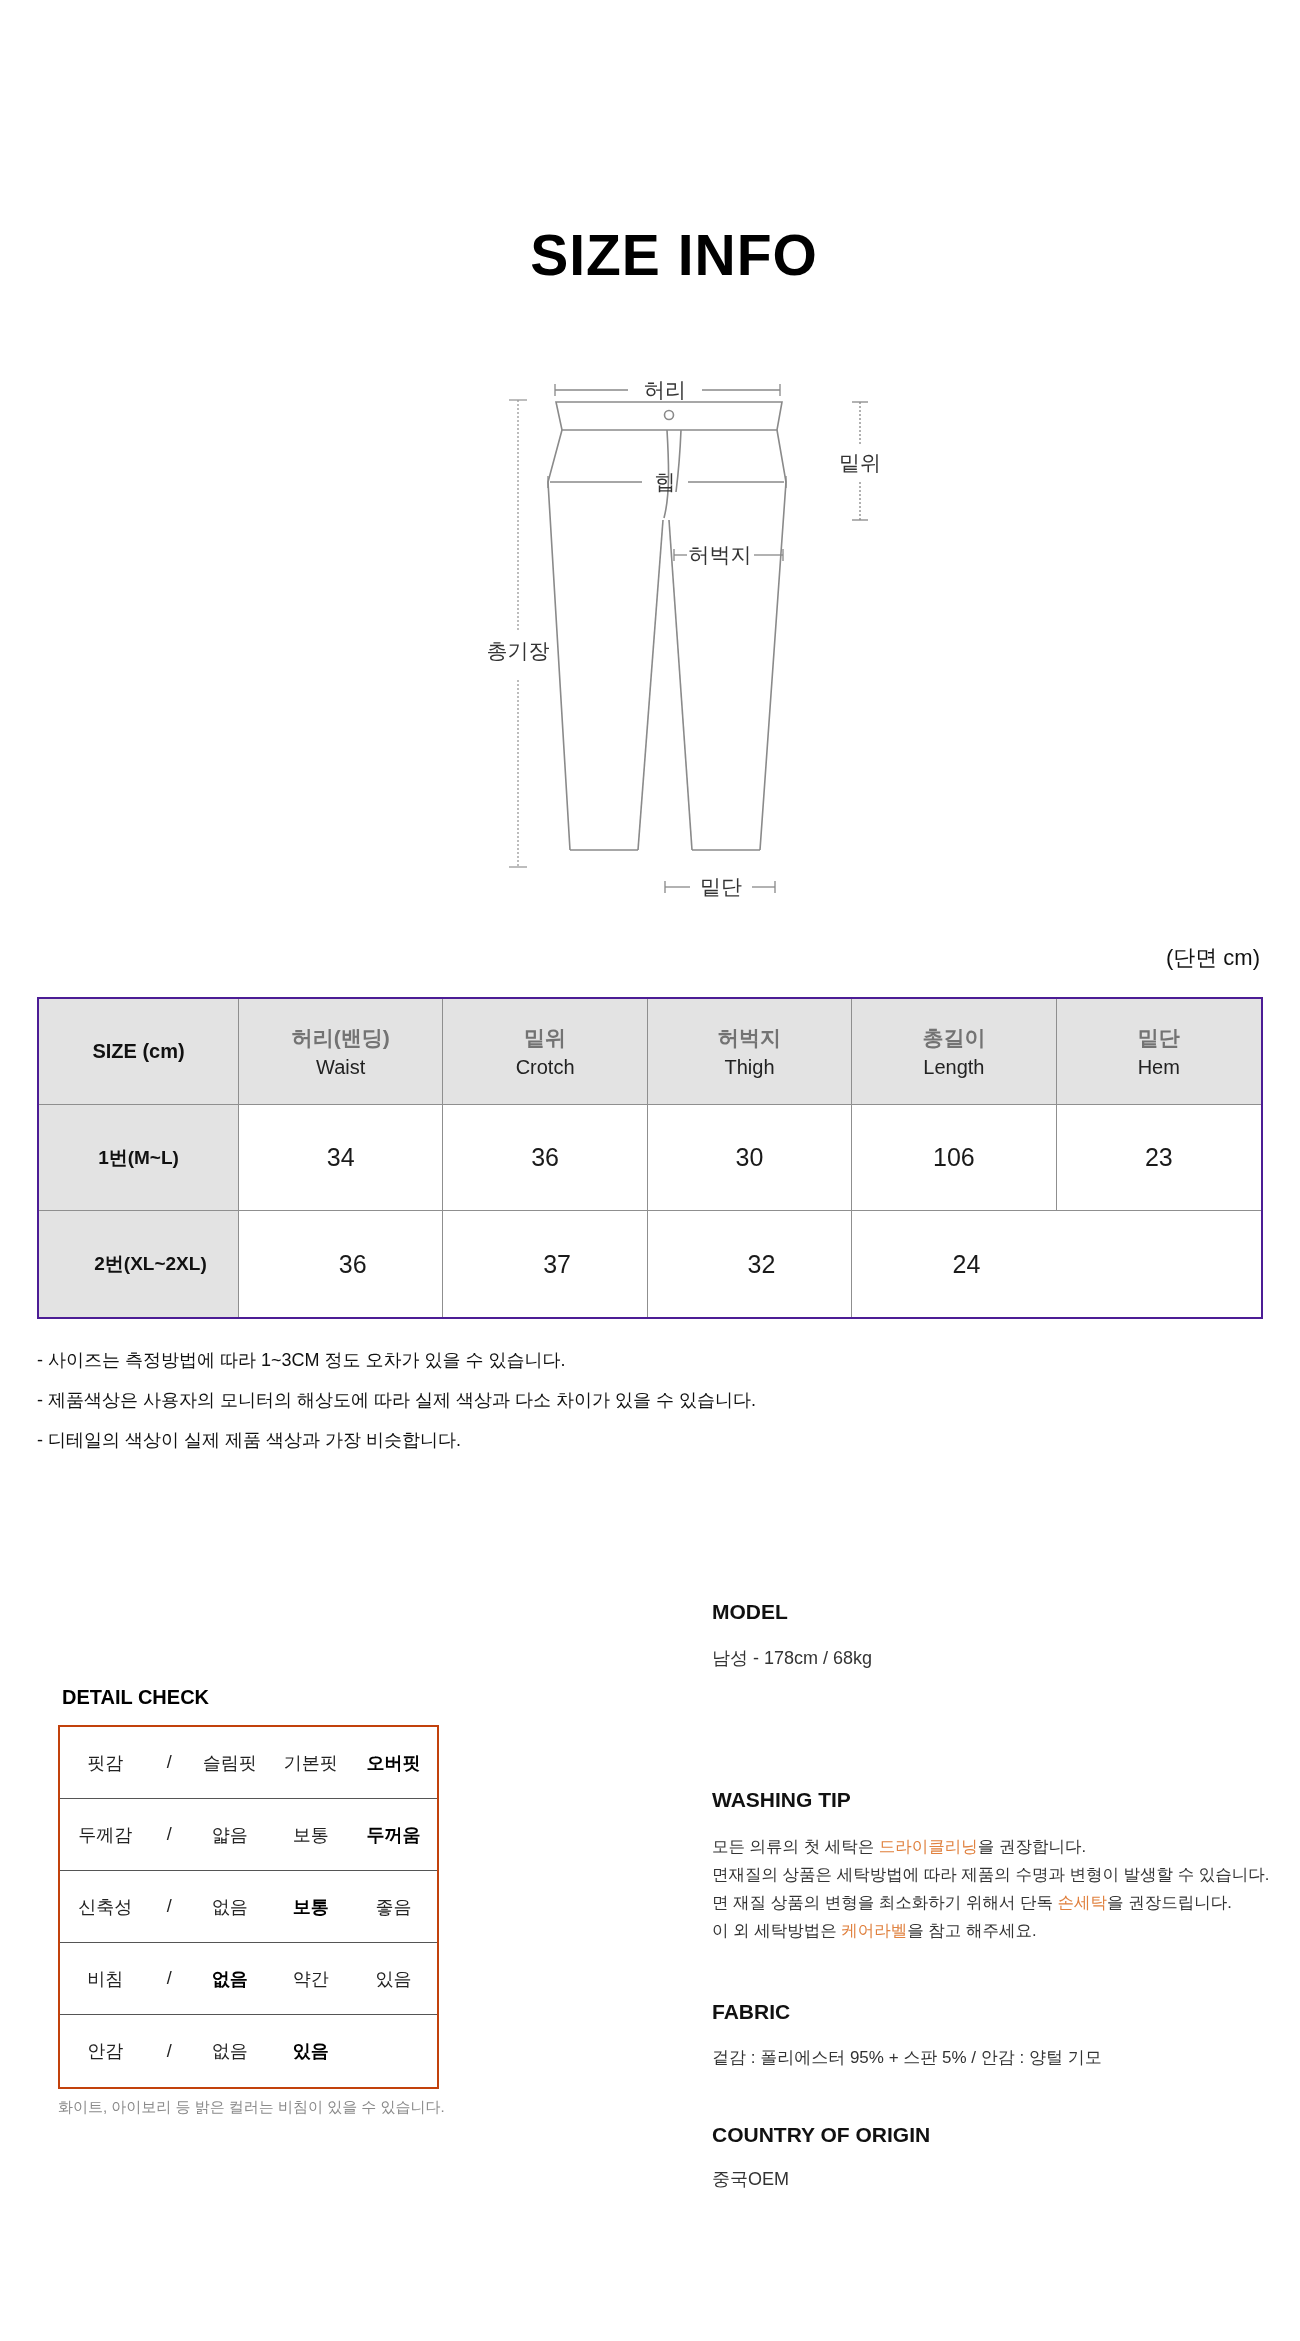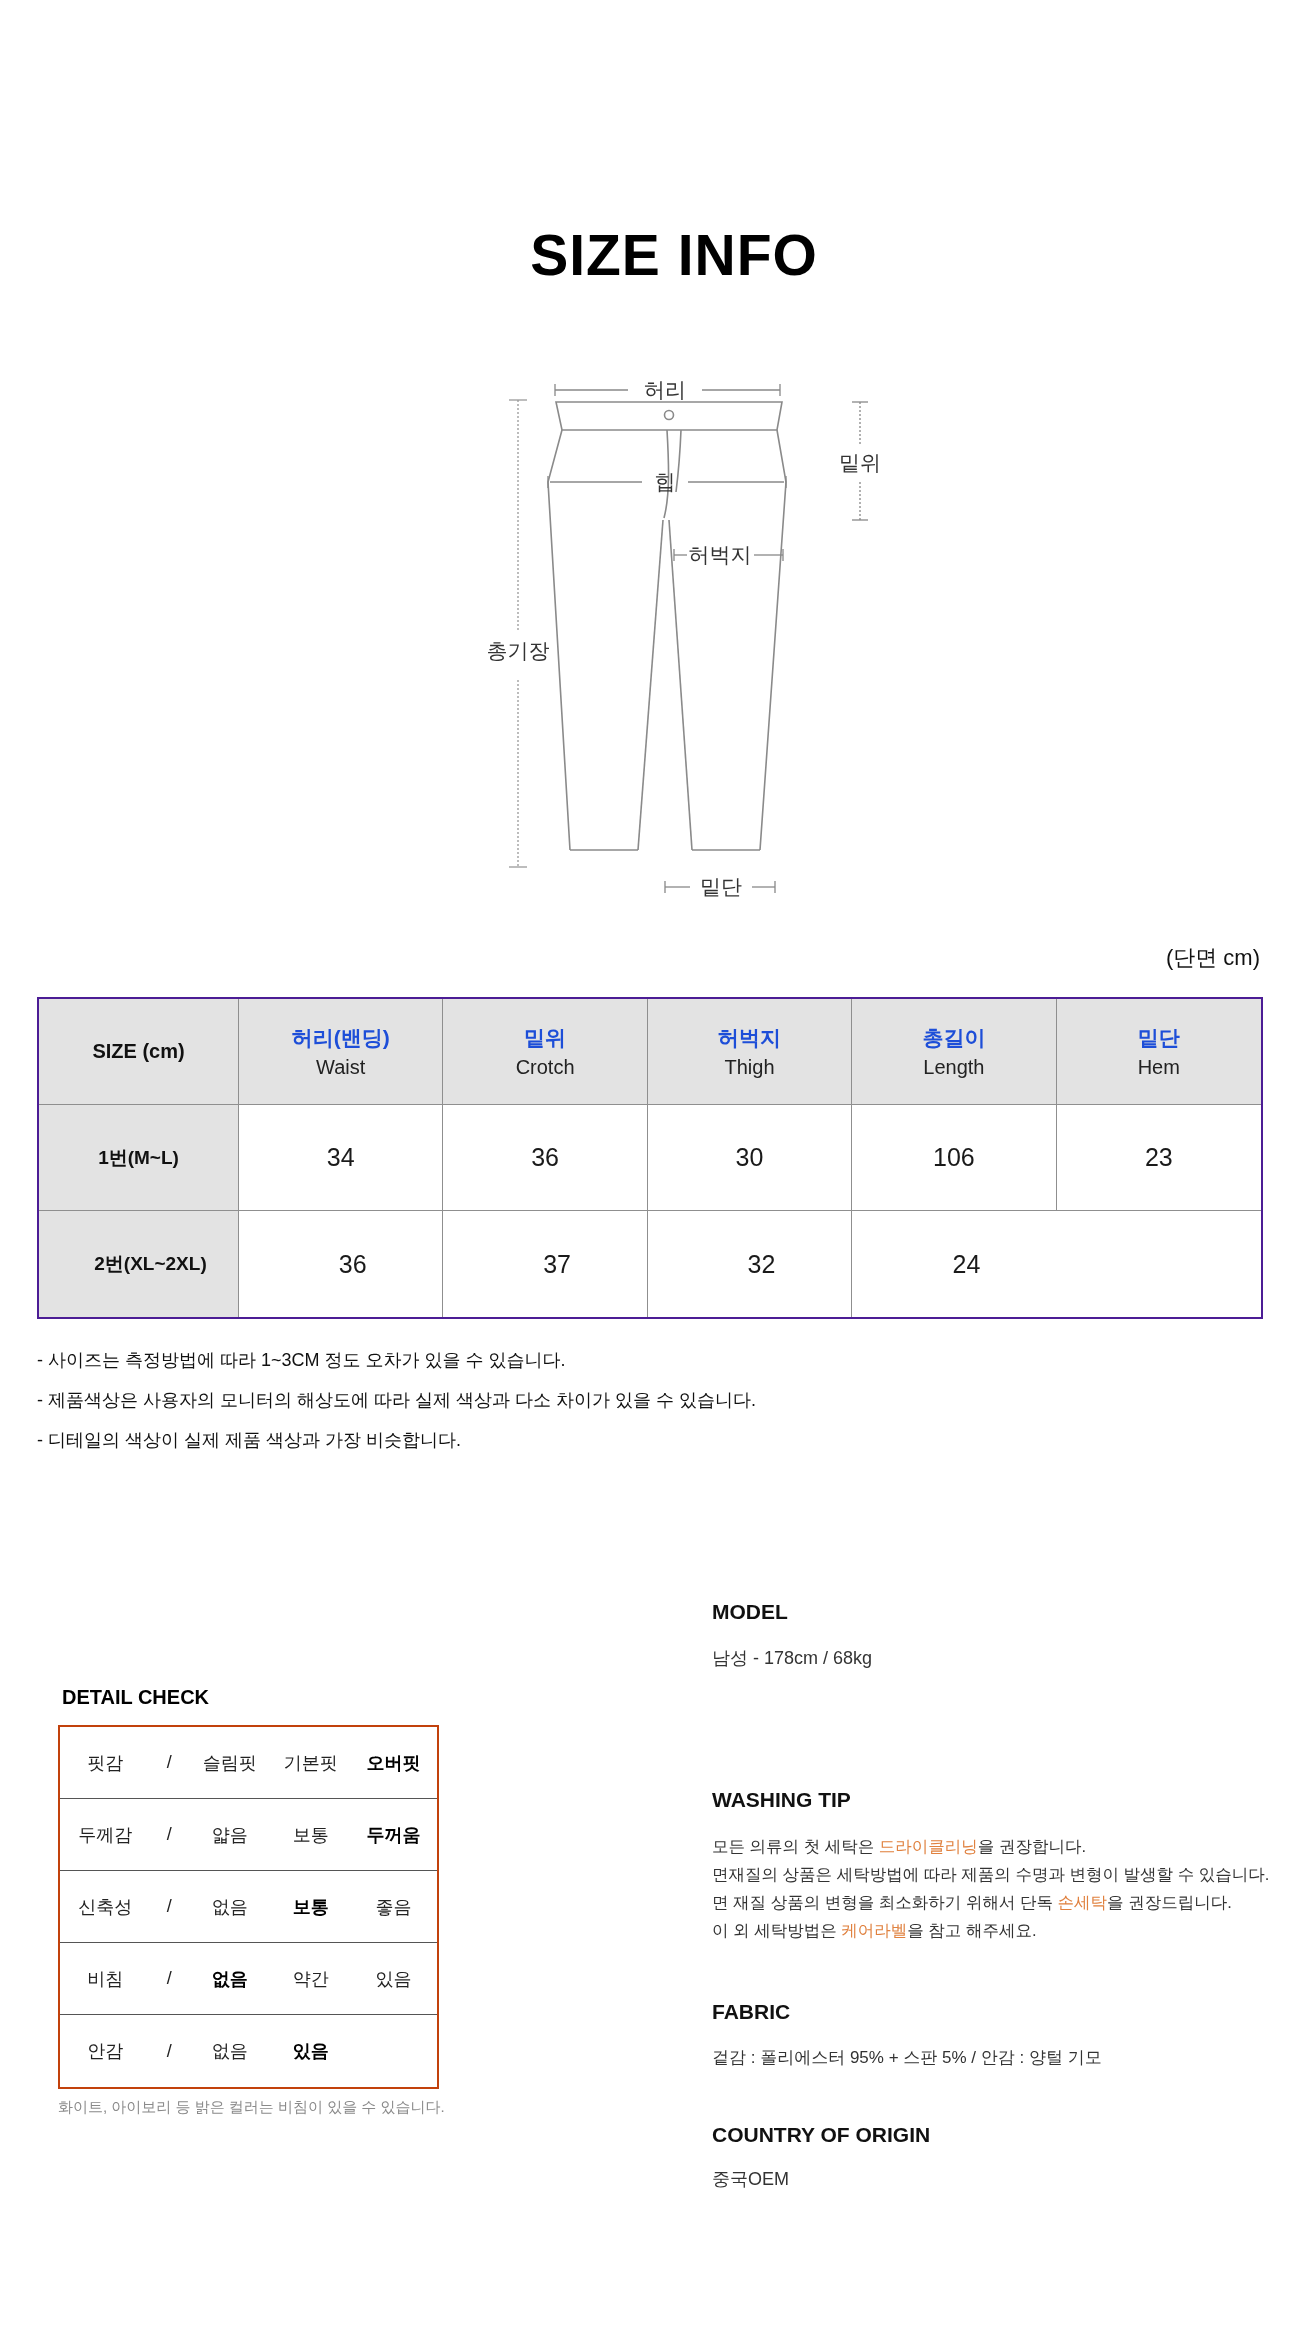--- a/index.html
+++ b/index.html
@@ -27,21 +27,21 @@
   .st-cell{
     border-right:1px solid #8f8f8f;border-bottom:1px solid #8f8f8f;
     height:106px;display:flex;flex-direction:column;justify-content:center;
     align-items:center;text-align:center;box-sizing:border-box;
   }
   .st-row .st-cell:last-child{border-right:none;}
   .st-row:last-child .st-cell{border-bottom:none;padding-left:24px;}
   .st-head{background:#e3e3e3;}
   .st-label{background:#e3e3e3;font-size:19px;font-weight:600;color:#111;}
   .st-corner{font-size:20px;font-weight:600;color:#111;}
-  .st-ko{font-size:21px;font-weight:600;color:#1d4ed8;line-height:31px;}
+  .st-ko{font-size:21px;font-weight:600;color:#737373;line-height:31px;}
   .st-en{font-size:20px;font-weight:400;color:#222;line-height:29px;}
   .st-val{font-size:25px;color:#1a1a1a;}
   
   .size-notes{position:absolute;left:37px;top:1340px;}
   .size-note{font-size:18px;color:#111;line-height:40px;white-space:nowrap;}
   
   .detail-heading{position:absolute;left:62px;top:1686px;font-size:20px;font-weight:700;color:#000;}
   .detail-table{
     position:absolute;left:58px;top:1725px;width:381px;
     border:2px solid #c2410c;box-sizing:border-box;background:#fff;

